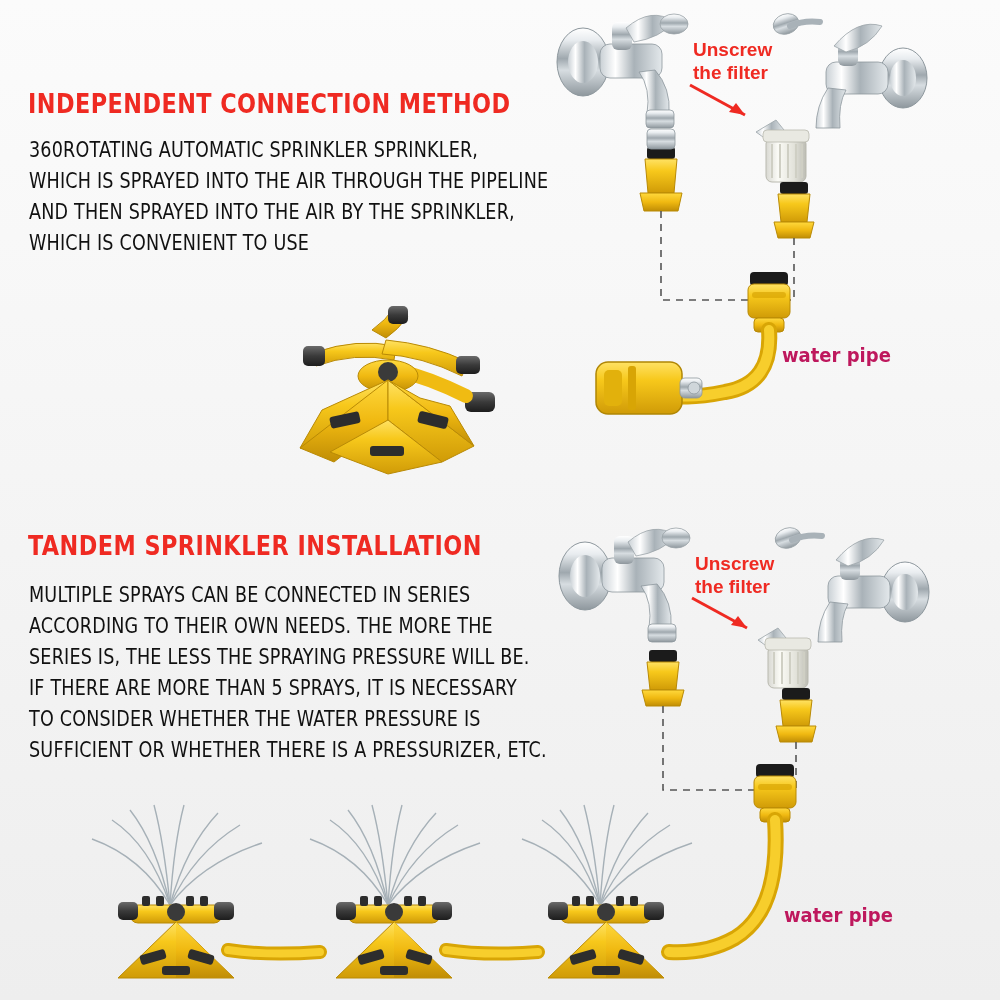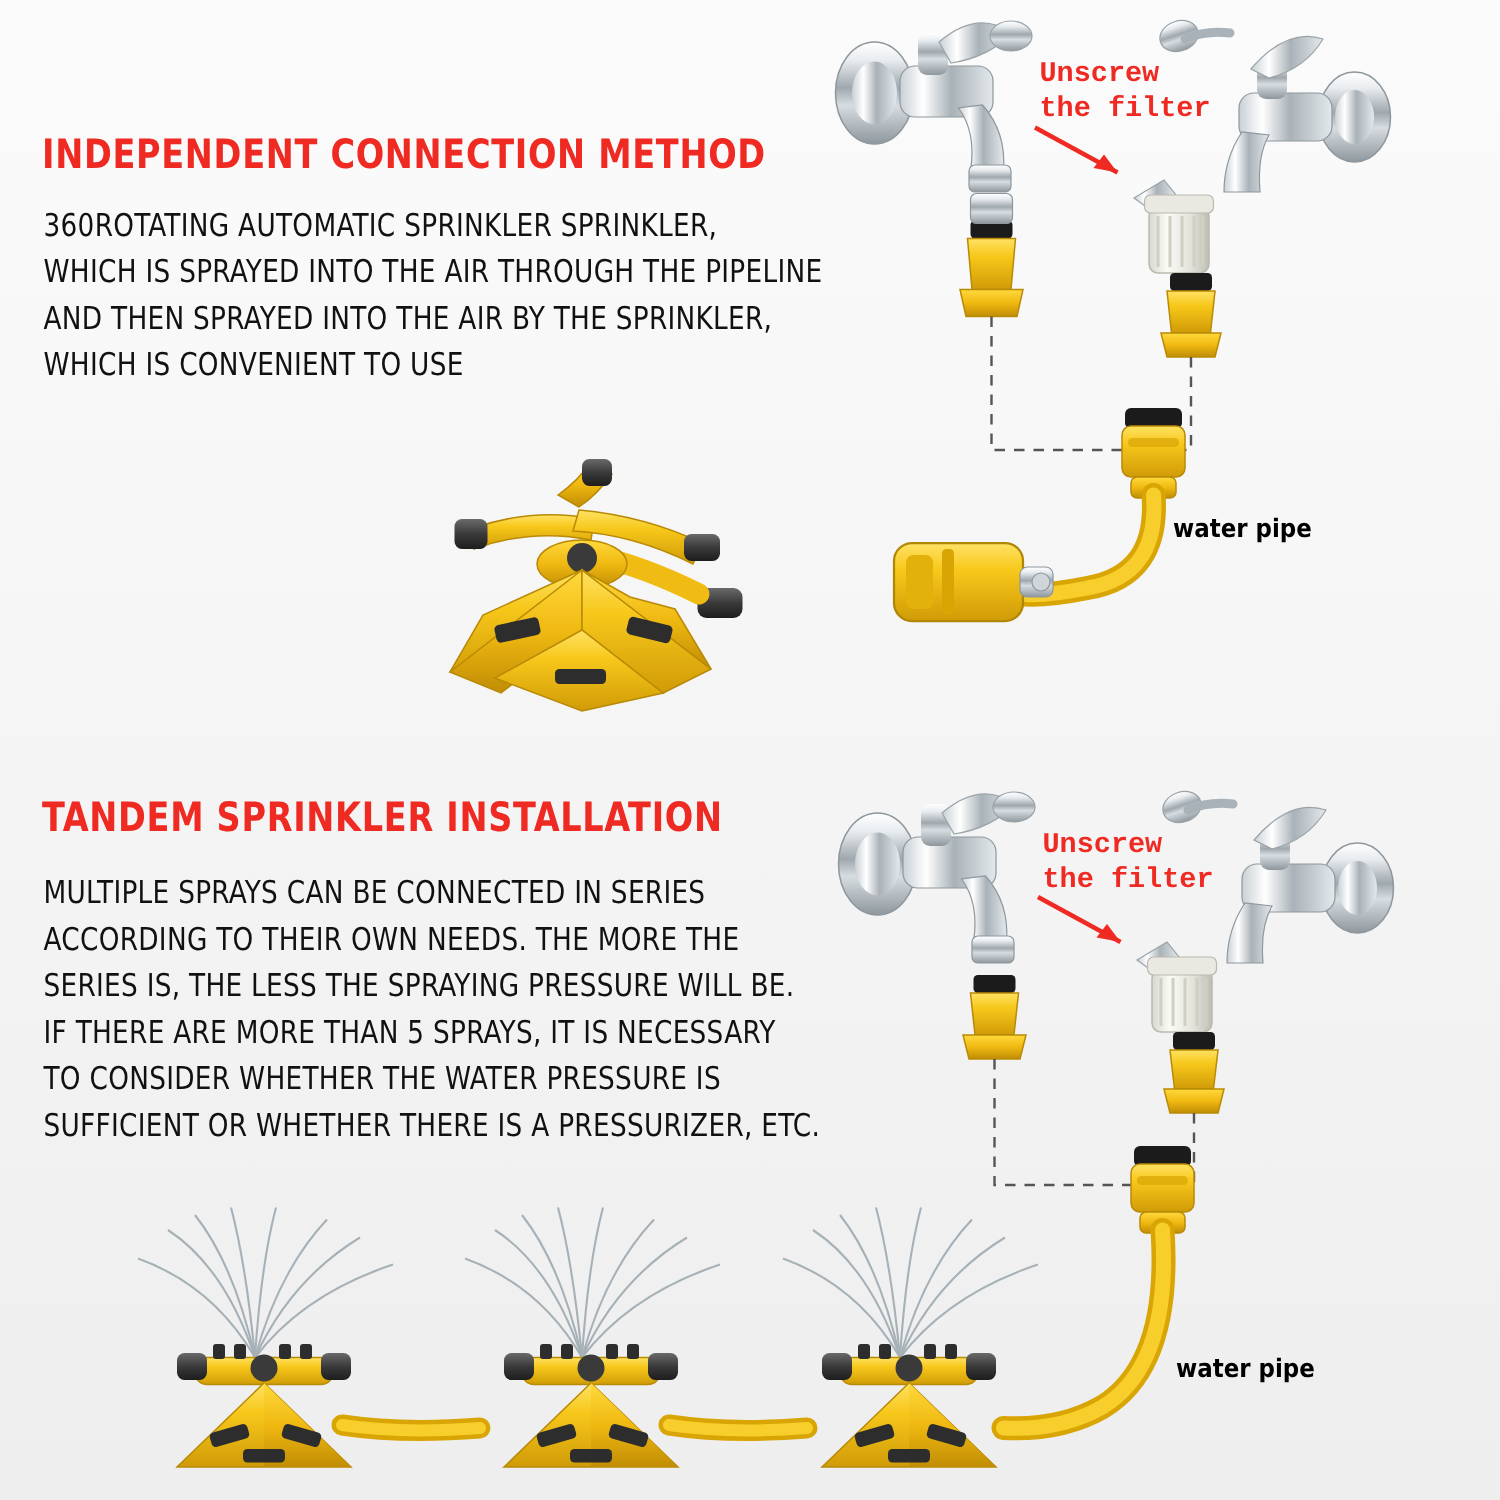--- a/index.html
+++ b/index.html
@@ -47,31 +47,31 @@
   #body1 { left: 29px; top: 135px; width: 640px; }
   #heading2 { left: 28px; top: 530px; }
   #body2 { left: 29px; top: 580px; width: 640px; }
 
   .unscrew-label {
     position: absolute;
     color: #ef2a22;
     font-weight: bold;
     font-size: 19px;
     line-height: 23px;
-    font-family: Liberation Mono, monospace;
+    font-family: Liberation Sans, sans-serif;
     text-align: left;
     white-space: pre-line;
   }
   #unscrew1 { left: 693px; top: 38px; }
   #unscrew2 { left: 695px; top: 552px; }
 
   .pipe-label {
     position: absolute;
-    color: #000000;
-    font-size: 17px;
+    color: #be185d;
+    font-size: 20px;
     font-weight: bold;
     font-family: "DejaVu Sans Condensed", "Liberation Sans", sans-serif;
   }
   #pipelabel1 { left: 782px; top: 343px; }
   #pipelabel2 { left: 784px; top: 903px; }
 
   svg.layer {
     position: absolute;
     left: 0; top: 0;
     width: 1000px;

